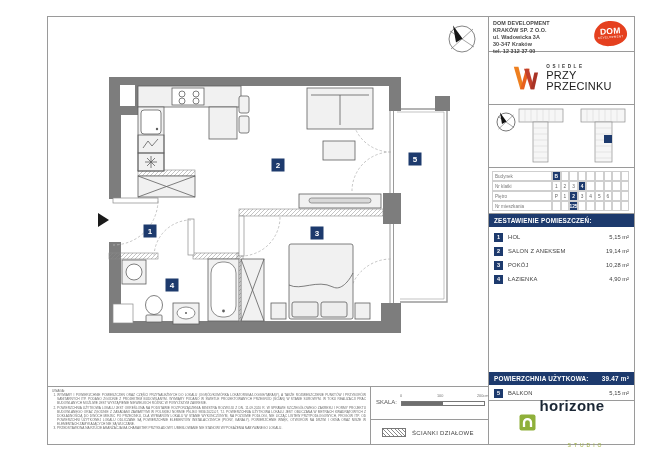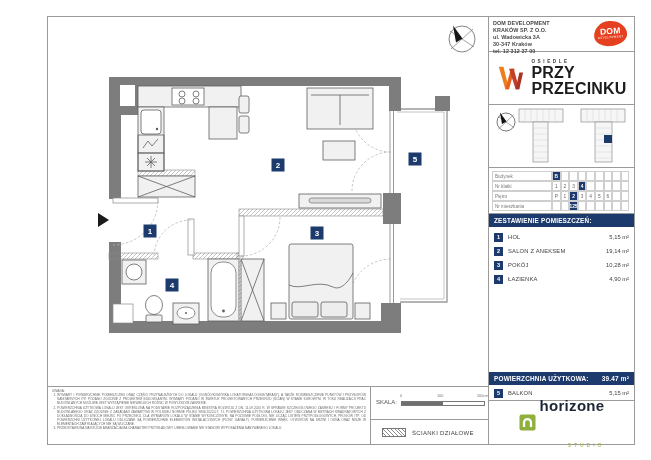--- a/index.html
+++ b/index.html
@@ -9,21 +9,21 @@
   #floorplan{position:absolute;left:0;top:0;}
   
   .panel{position:absolute;left:440px;top:0;width:145px;height:427px;border-left:1px solid #9a9a9a;background:#fff;}
   .sec-company{height:35px;border-bottom:1px solid #9a9a9a;position:relative;padding:3px 0 0 4px;box-sizing:border-box;}
   .dev-line{font-size:5.4px;font-weight:bold;color:#474747;line-height:1.28;letter-spacing:.1px;}
   .dom-logo{position:absolute;right:7px;top:4px;width:33px;height:25px;background:#e5401f;border-radius:48% 52% 55% 45%/60% 55% 45% 42%;display:flex;flex-direction:column;align-items:center;justify-content:center;transform:rotate(-4deg);}
   .dom-logo .t1{color:#fff;font-weight:bold;font-size:8.5px;letter-spacing:.3px;line-height:1;}
   .dom-logo .t2{color:#fff;font-size:2.8px;letter-spacing:.4px;line-height:1.4;}
   .sec-brand{height:53px;border-bottom:1px solid #9a9a9a;display:flex;align-items:center;justify-content:center;gap:7px;box-sizing:border-box;}
   .brand-text .osiedle{font-size:4.6px;letter-spacing:2.6px;color:#3a3a3a;font-weight:bold;margin-bottom:1px;}
-  .brand-text .big{font-size:16px;font-weight:bold;color:#1c1c1c;line-height:1.03;letter-spacing:.2px;}
+  .brand-text .big{font-size:11px;font-weight:normal;color:#1c1c1c;line-height:1.03;letter-spacing:.2px;}
   .sec-thumbs{height:62px;border-bottom:1px solid #9a9a9a;position:relative;}
   .sec-table{height:46px;border-bottom:1px solid #9a9a9a;padding:3px 3px 0 3px;box-sizing:border-box;}
   .ut-row{display:flex;height:10px;}
   .ut-label{width:60px;font-size:4.6px;color:#7a7a7a;border:0.5px solid #cfcfcf;display:flex;align-items:center;padding-left:2px;box-sizing:border-box;}
   .ut-cell{width:8.6px;border:0.5px solid #cfcfcf;font-size:4.8px;color:#666;display:flex;align-items:center;justify-content:center;box-sizing:border-box;}
   .ut-cell.hl{background:#1d3a6d;color:#fff;font-weight:bold;}
   .bar{background:#1d3a6d;color:#fff;font-weight:bold;font-size:6.4px;display:flex;align-items:center;justify-content:space-between;padding:0 5px;height:13px;letter-spacing:.2px;}
   .room-rows{padding-top:3px;}
   .room-row{height:14px;display:flex;align-items:center;padding:0 5px;font-size:5.8px;color:#3f3f3f;}
   .room-badge{width:9px;height:9px;background:#1d3a6d;color:#fff;font-size:5.6px;font-weight:bold;display:flex;align-items:center;justify-content:center;margin-right:5px;flex:0 0 auto;}

